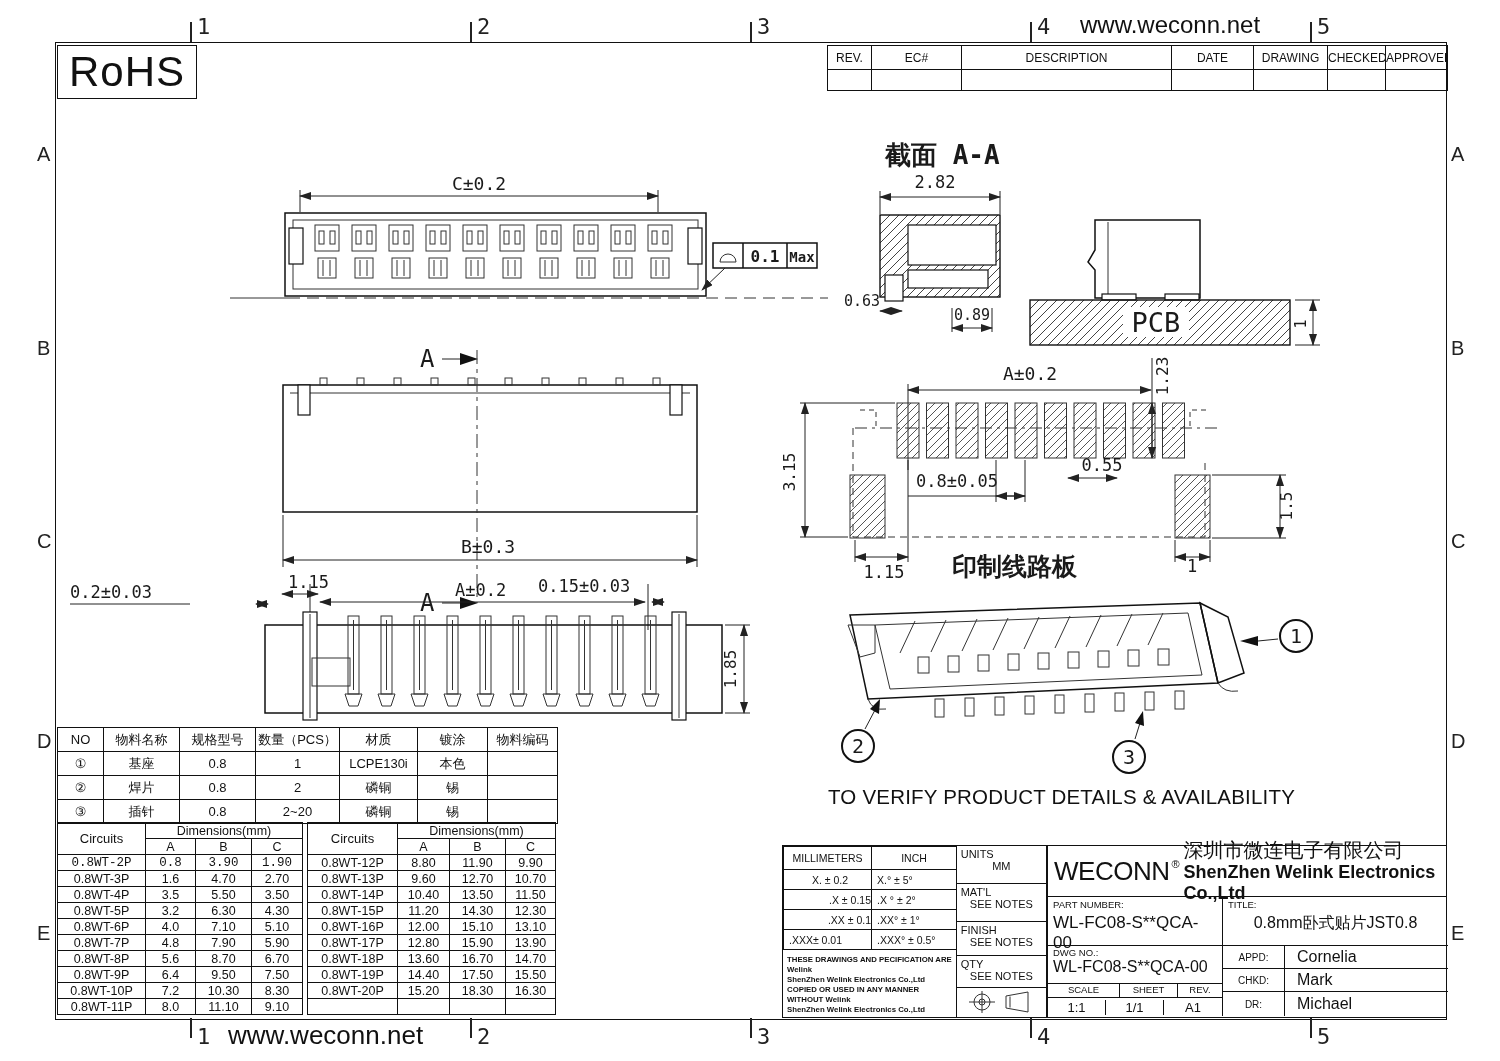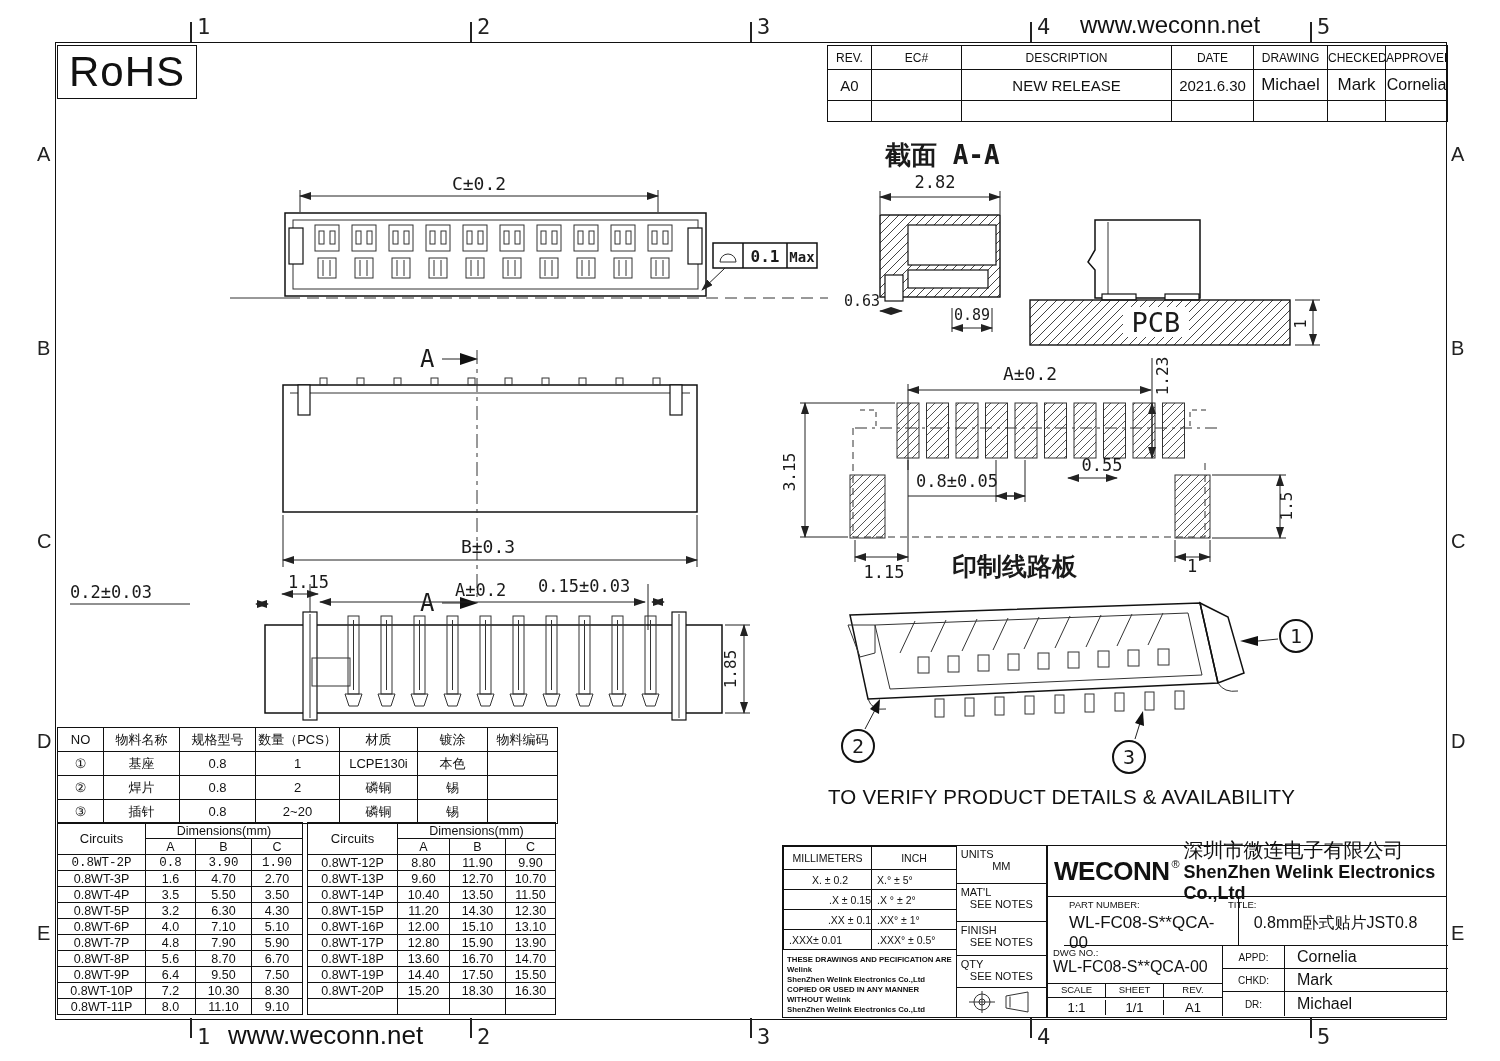--- a/index.html
+++ b/index.html
@@ -78,29 +78,20 @@
       </colgroup>
     <tbody>
         <tr style="height:24px">
       <th>REV.</th>
       <th>EC#</th>
       <th>DESCRIPTION</th>
       <th>DATE</th>
       <th>DRAWING</th>
       <th>CHECKED</th>
       <th>APPROVED</th>
-    </tr>
-    <tr style="height:31px;font-size:15px">
-      <td>A0</td>
-      <td></td>
-      <td>NEW RELEASE</td>
-      <td>2021.6.30</td>
-      <td style="font-size:17px">Michael</td>
-      <td style="font-size:17px">Mark</td>
-      <td style="font-size:16px">Cornelia</td>
     </tr>
     <tr style="height:21px">
           <td></td>
           <td></td>
           <td></td>
           <td></td>
           <td></td>
           <td></td>
           <td></td>
         </tr>
@@ -676,47 +667,47 @@
           <line x1="16" y1="0" x2="16" y2="22" class="thin"></line>
         <polygon points="40,5 62,1 62,21 40,17" class="thin"></polygon>
           <line x1="44" y1="5.5" x2="44" y2="16.5" class="thin"></line>
       </svg>
     </div>
   </div>
 
   <div class="abs" style="left:1047px;top:845px;width:400px;height:173px;border:1.3px solid #111;box-sizing:border-box">
 
     <div style="height:51px;border-bottom:1.3px solid #111;box-sizing:border-box;display:flex;align-items:center;padding:0 6px">
-      <span style="font-size:26px;font-weight:bold;letter-spacing:-0.5px">WECONN</span>
+      <span style="font-size:26px;font-weight:normal;letter-spacing:-0.5px">WECONN</span>
       <span style="font-size:11px;vertical-align:top;margin:-14px 4px 0 2px">®</span>
       <span style="display:inline-block;line-height:1.15">
         <span style="font-size:20px;display:block">深圳市微连电子有限公司</span>
         <span style="font-size:18px;font-weight:bold;display:block">ShenZhen Welink Electronics Co.,Ltd</span>
       </span>
     </div>
     <div style="position:relative;height:119px">
 
-      <div class="abs" style="left:16px;top:0;width:175px;height:49px;border-right:1.3px solid #111;border-bottom:1.3px solid #111;box-sizing:border-box;padding:2px 5px">
+      <div class="abs" style="left:0;top:0;width:175px;height:49px;border-right:1.3px solid #111;border-bottom:1.3px solid #111;box-sizing:border-box;padding:2px 5px">
         <div style="font-size:9.5px">PART NUMBER:</div>
         <div style="font-size:17px;margin-top:3px">WL-FC08-S**QCA-00</div>
       </div>
 
       <div class="abs" style="left:175px;top:0;width:225px;height:49px;border-bottom:1.3px solid #111;box-sizing:border-box;padding:2px 5px">
         <div style="font-size:9.5px">TITLE:</div>
         <div style="font-size:16px;text-align:center;margin-top:3px">0.8mm卧式贴片JST0.8</div>
       </div>
 
       <div class="abs" style="left:0;top:49px;width:175px;height:38px;border-right:1.3px solid #111;border-bottom:1.3px solid #111;box-sizing:border-box;padding:1px 5px">
         <div style="font-size:9.5px">DWG NO.:</div>
         <div style="font-size:16px">WL-FC08-S**QCA-00</div>
       </div>
 
       <div class="abs" style="left:0;top:87px;width:175px;height:32px;border-right:1.3px solid #111;box-sizing:border-box">
         <div style="display:flex;height:14px;border-bottom:1.3px solid #111;box-sizing:border-box;font-size:9.5px;text-align:center">
-          <div style="width:58px;border-right:1.3px solid #111;box-sizing:border-box">SCALE</div>
+          <div style="width:72px;border-right:1.3px solid #111;box-sizing:border-box">SCALE</div>
           <div style="width:58px;border-right:1.3px solid #111;box-sizing:border-box">SHEET</div>
           <div style="flex:1">REV.</div>
         </div>
         <div style="display:flex;height:18px;font-size:13px;text-align:center;align-items:center">
           <div style="width:58px;border-right:1.3px solid #111;box-sizing:border-box">1:1</div>
           <div style="width:58px;border-right:1.3px solid #111;box-sizing:border-box">1/1</div>
           <div style="flex:1">A1</div>
         </div>
       </div>
 

